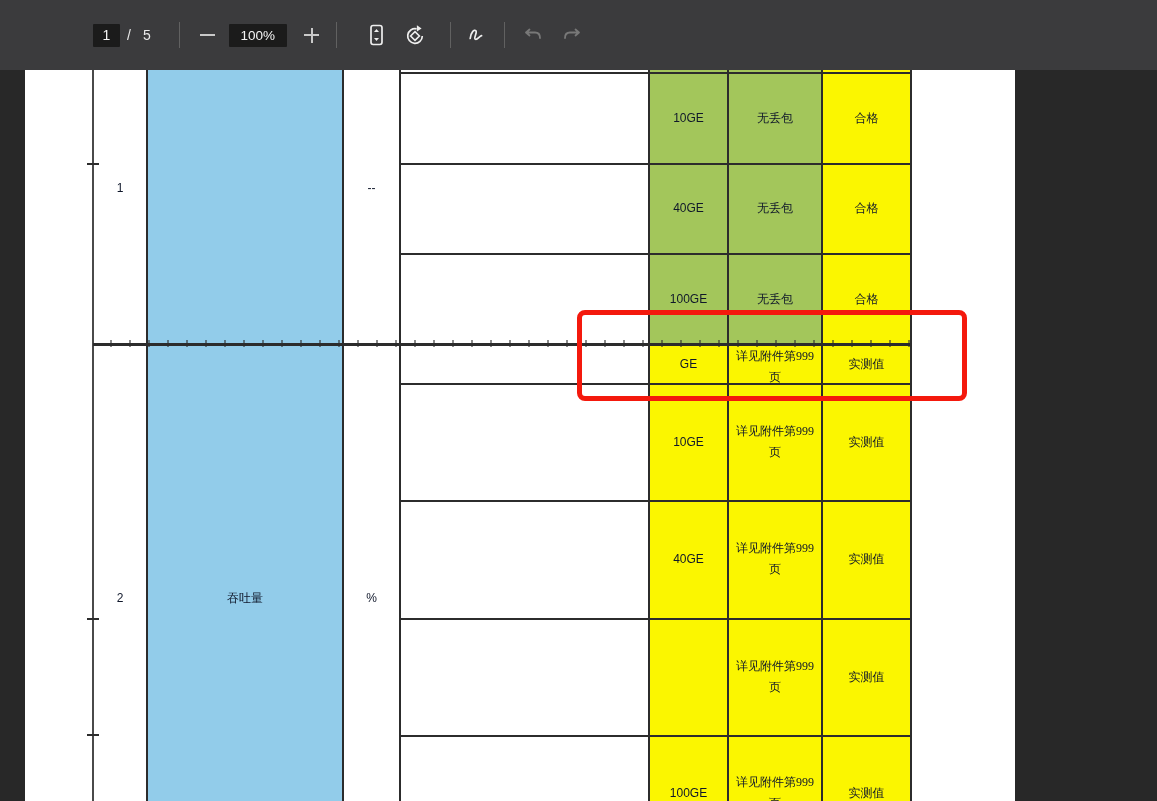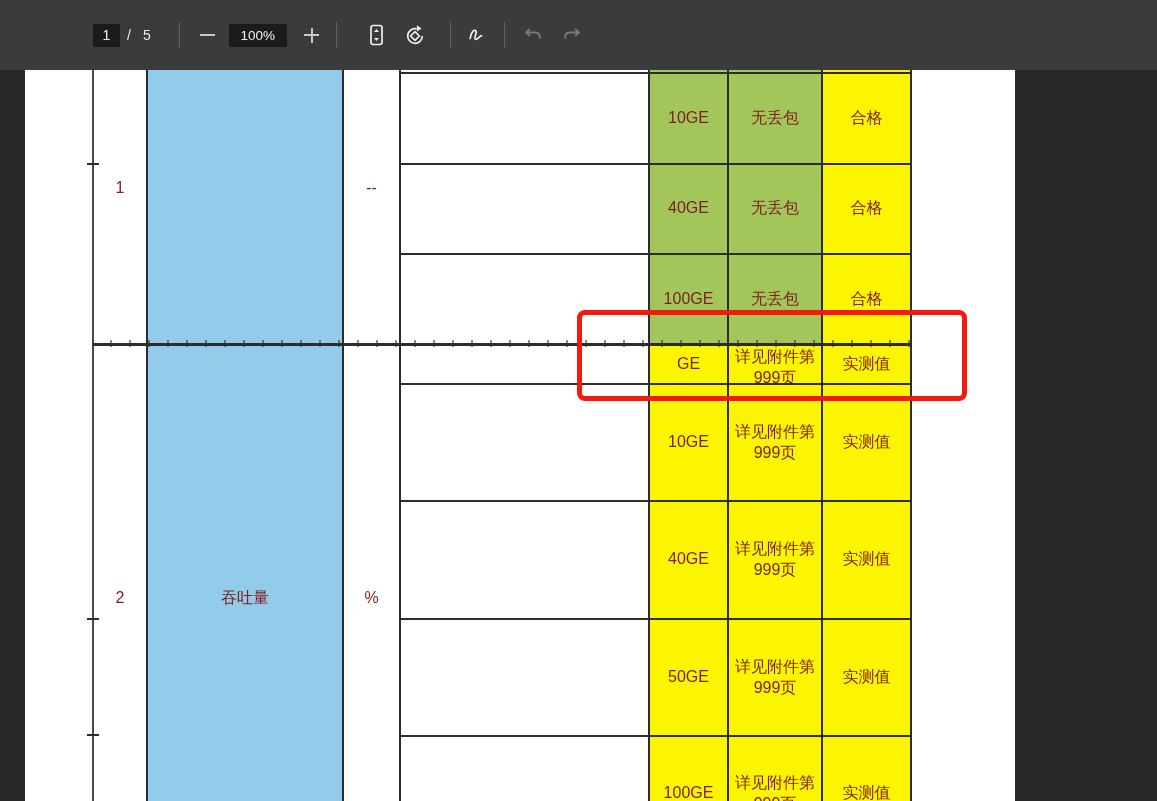--- a/index.html
+++ b/index.html
@@ -45,23 +45,23 @@
   .vline{position:absolute;top:0;height:731px;width:2px;background:#2c2c2c;}
   .hline{position:absolute;height:2px;background:#2c2c2c;}
   .ticks{
     position:absolute;height:7px;
     background:repeating-linear-gradient(90deg,transparent 0 17px,#2c2c2c 17px 19px);
     opacity:.55;
   }
   .ltick{position:absolute;width:12px;height:2px;background:#2c2c2c;}
   .tcell{
     position:absolute;display:flex;align-items:center;justify-content:center;
-    text-align:center;font-size:16px;line-height:22px;color:#7f1d1d;
-  }
-  .wrapcell span{display:inline-block;max-width:80px;line-height:21px;}
+    text-align:center;font-size:12px;line-height:22px;color:#0f172a;
+  }
+  .wrapcell span{display:inline-block;max-width:80px;line-height:21px;font-family:Liberation Serif, serif;}
   .namecell span{display:inline-block;max-width:168px;line-height:24px;}
   .clipcell{align-items:flex-start;overflow:hidden;padding-top:2px;box-sizing:border-box;}
   .redrect{
     position:absolute;left:552px;top:240px;width:390px;height:91px;
     border:5px solid #f4190d;border-radius:8px;box-sizing:border-box;z-index:30;
   }
 </style>
 </head>
 <body>
 
@@ -187,21 +187,20 @@
       <span>详见附件第999页</span>
     </div>
     <div class="tcell" style="left:797px;top:313px;width:89px;height:117px;">实测值</div>
 
     <div class="tcell" style="left:624px;top:430px;width:79px;height:118px;">40GE</div>
     <div class="tcell wrapcell" style="left:703px;top:430px;width:94px;height:118px;">
       <span>详见附件第999页</span>
     </div>
     <div class="tcell" style="left:797px;top:430px;width:89px;height:118px;">实测值</div>
 
-    <div class="tcell" style="left:624px;top:548px;width:79px;height:117px;">50GE</div>
     <div class="tcell wrapcell" style="left:703px;top:548px;width:94px;height:117px;">
       <span>详见附件第999页</span>
     </div>
     <div class="tcell" style="left:797px;top:548px;width:89px;height:117px;">实测值</div>
 
     <div class="tcell" style="left:624px;top:665px;width:79px;height:115px;">100GE</div>
     <div class="tcell wrapcell" style="left:703px;top:665px;width:94px;height:115px;">
       <span>详见附件第999页</span>
     </div>
     <div class="tcell" style="left:797px;top:665px;width:89px;height:115px;">实测值</div>

